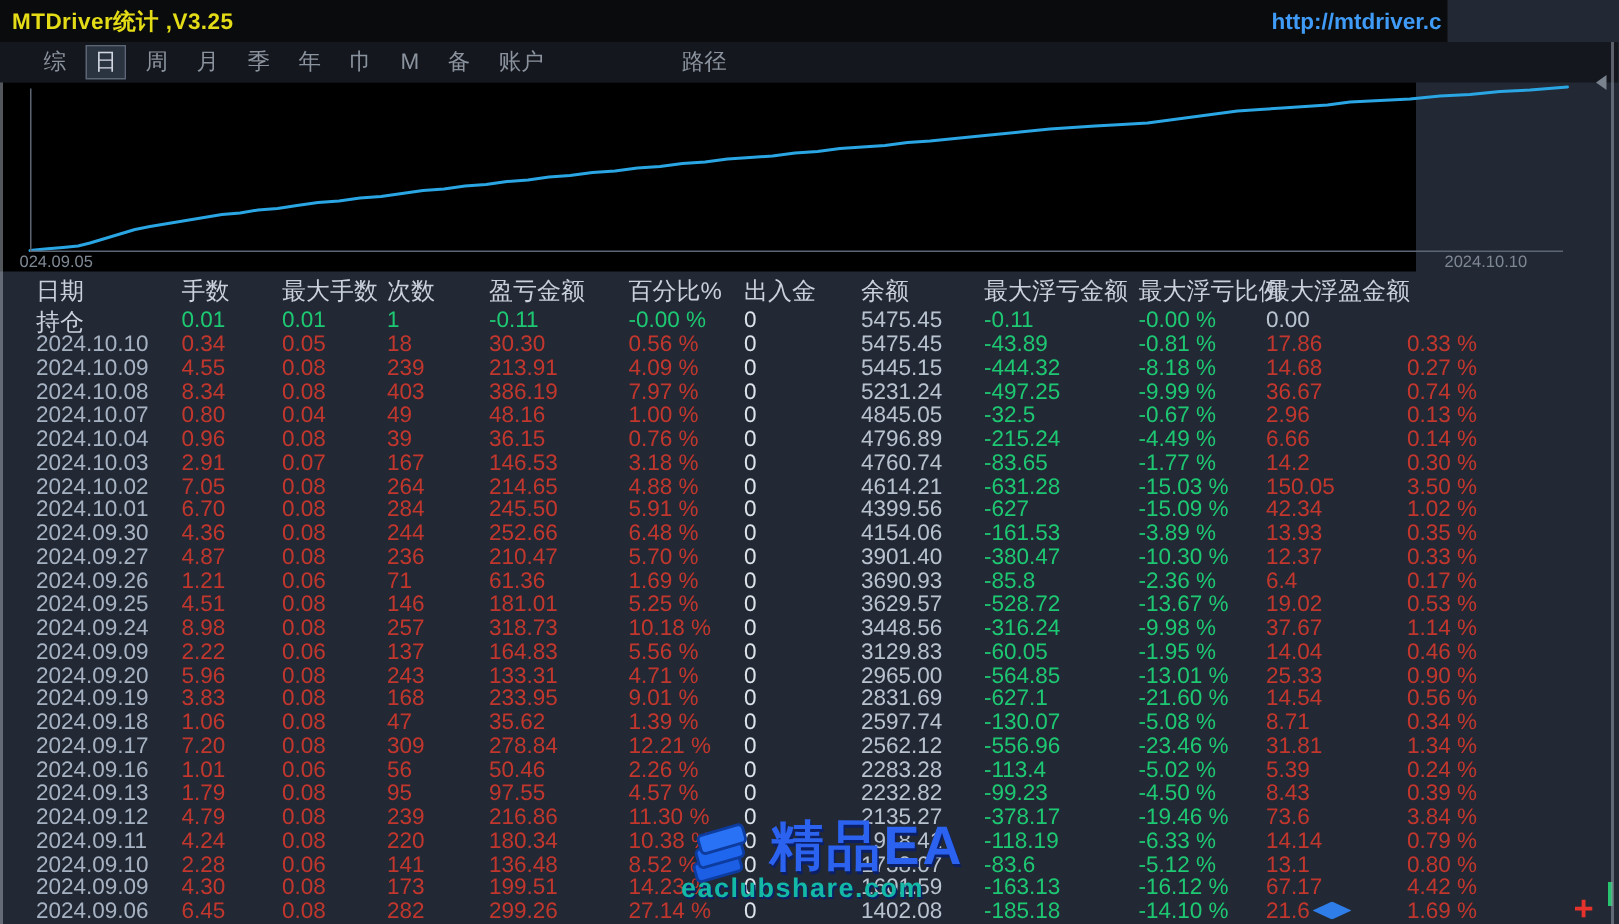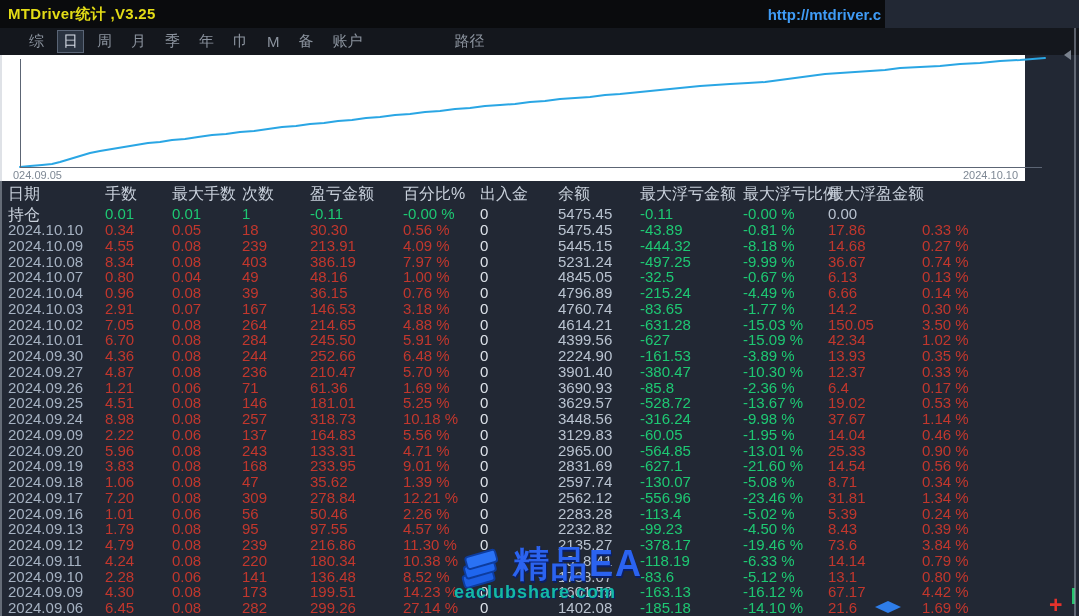--- a/index.html
+++ b/index.html
@@ -3,45 +3,45 @@
 <meta charset="utf-8">
 <style>
   html,body{margin:0;padding:0;}
   body{
     width:1079px;height:616px;position:relative;overflow:hidden;
     background:#222834;font-family:"Liberation Sans",sans-serif;
     -webkit-font-smoothing:antialiased;
   }
   
   .titlebar{
-    position:absolute;top:0;left:0;width:885px;height:28px;background:#0a0b0d;
+    position:absolute;top:0;left:0;width:965px;height:28px;background:#0a0b0d;
     display:flex;justify-content:space-between;align-items:center;
     padding:0 4px 0 8px;box-sizing:border-box;white-space:nowrap;overflow:hidden;
   }
   .app-title{color:#e3dc16;font-size:15px;font-weight:bold;letter-spacing:.3px;}
   .app-url{color:#3f9bf5;font-size:15px;font-weight:bold;margin-left:14px;}
   
   .menubar{
     position:absolute;top:28px;left:0;width:1079px;height:27px;background:#14171d;
     display:flex;align-items:center;color:#8b939e;font-size:15px;
   }
   .menu-item{padding:1px 5px;margin-left:9px;cursor:default;}
   .menu-item:first-child{margin-left:24px;}
   .menu-item.selected{background:#2a3340;outline:1px solid #5a6576;color:#d2d8e2;}
   .menu-item.gap{margin-left:82px;}
   
-  .chart{position:absolute;top:55px;left:0;width:1025px;height:126px;background:#ffffff;}
+  .chart{position:absolute;top:55px;left:0;width:944px;height:126px;background:#000000;}
   .chart svg{position:absolute;top:0;left:0;}
   .yaxis{position:absolute;left:20px;top:4px;height:109px;width:1px;background:#5c6574;}
   .xaxis{position:absolute;left:20px;top:112px;width:1022px;height:1px;background:#5c6574;}
   .xlabel{position:absolute;top:114px;font-size:11px;color:#7e8894;}
   .xlabel.left{left:13px;}
   .xlabel.right{left:963px;}
   
-  .tbl{position:absolute;top:184px;left:0;width:967px;}
+  .tbl{position:absolute;top:184px;left:0;width:967px;padding-left:16px;}
   .grid-row{
     display:grid;white-space:nowrap;
     grid-template-columns:105px 67px 70px 68px 93px 77px 78px 82px 103px 85px 94px 1fr;
   }
   .grid-row>span{overflow:visible;}
   .grid-row>span:first-child{padding-left:8px;}
   .thead{height:21px;font-size:17px;color:#c9d1dc;}
   .pos-row{height:17px;font-size:15px;}
   .data-row{height:15.76px;font-size:15px;line-height:15.4px;}
   .c-head2{color:#c9d1dc;font-size:16px;}
@@ -177,21 +177,21 @@
         <span class="c-date">2024.10.07</span>
         <span class="c-red">0.80</span>
         <span class="c-red">0.04</span>
         <span class="c-red">49</span>
         <span class="c-red">48.16</span>
         <span class="c-red">1.00 %</span>
         <span class="c-white">0</span>
         <span class="c-bal">4845.05</span>
         <span class="c-green">-32.5</span>
         <span class="c-green">-0.67 %</span>
-        <span class="c-red">6.13</span>
+        <span class="c-red">2.96</span>
         <span class="c-red">0.13 %</span>
       </div>
       <div class="grid-row data-row">
         <span class="c-date">2024.10.04</span>
         <span class="c-red">0.96</span>
         <span class="c-red">0.08</span>
         <span class="c-red">39</span>
         <span class="c-red">36.15</span>
         <span class="c-red">0.76 %</span>
         <span class="c-white">0</span>
@@ -244,21 +244,21 @@
         <span class="c-red">1.02 %</span>
       </div>
       <div class="grid-row data-row">
         <span class="c-date">2024.09.30</span>
         <span class="c-red">4.36</span>
         <span class="c-red">0.08</span>
         <span class="c-red">244</span>
         <span class="c-red">252.66</span>
         <span class="c-red">6.48 %</span>
         <span class="c-white">0</span>
-        <span class="c-bal">2224.90</span>
+        <span class="c-bal">4154.06</span>
         <span class="c-green">-161.53</span>
         <span class="c-green">-3.89 %</span>
         <span class="c-red">13.93</span>
         <span class="c-red">0.35 %</span>
       </div>
       <div class="grid-row data-row">
         <span class="c-date">2024.09.27</span>
         <span class="c-red">4.87</span>
         <span class="c-red">0.08</span>
         <span class="c-red">236</span>

